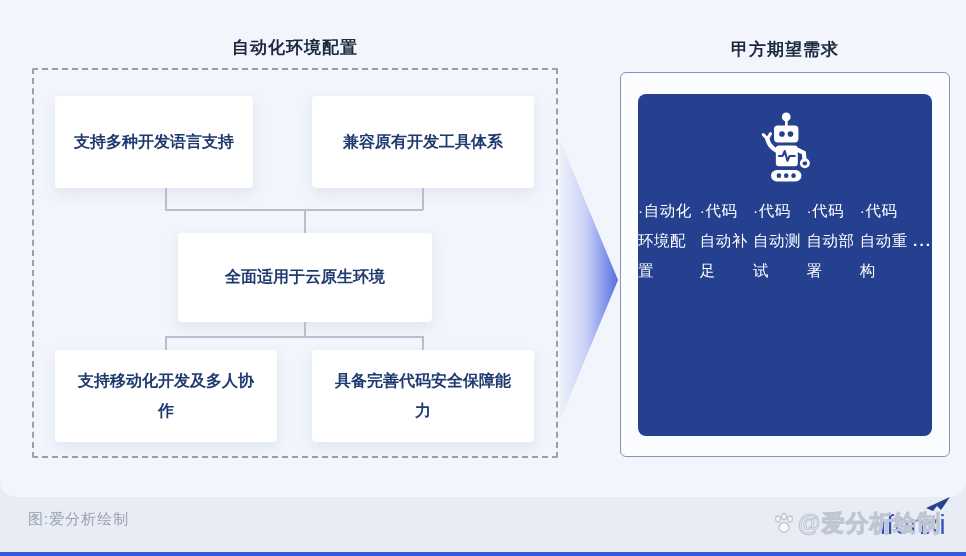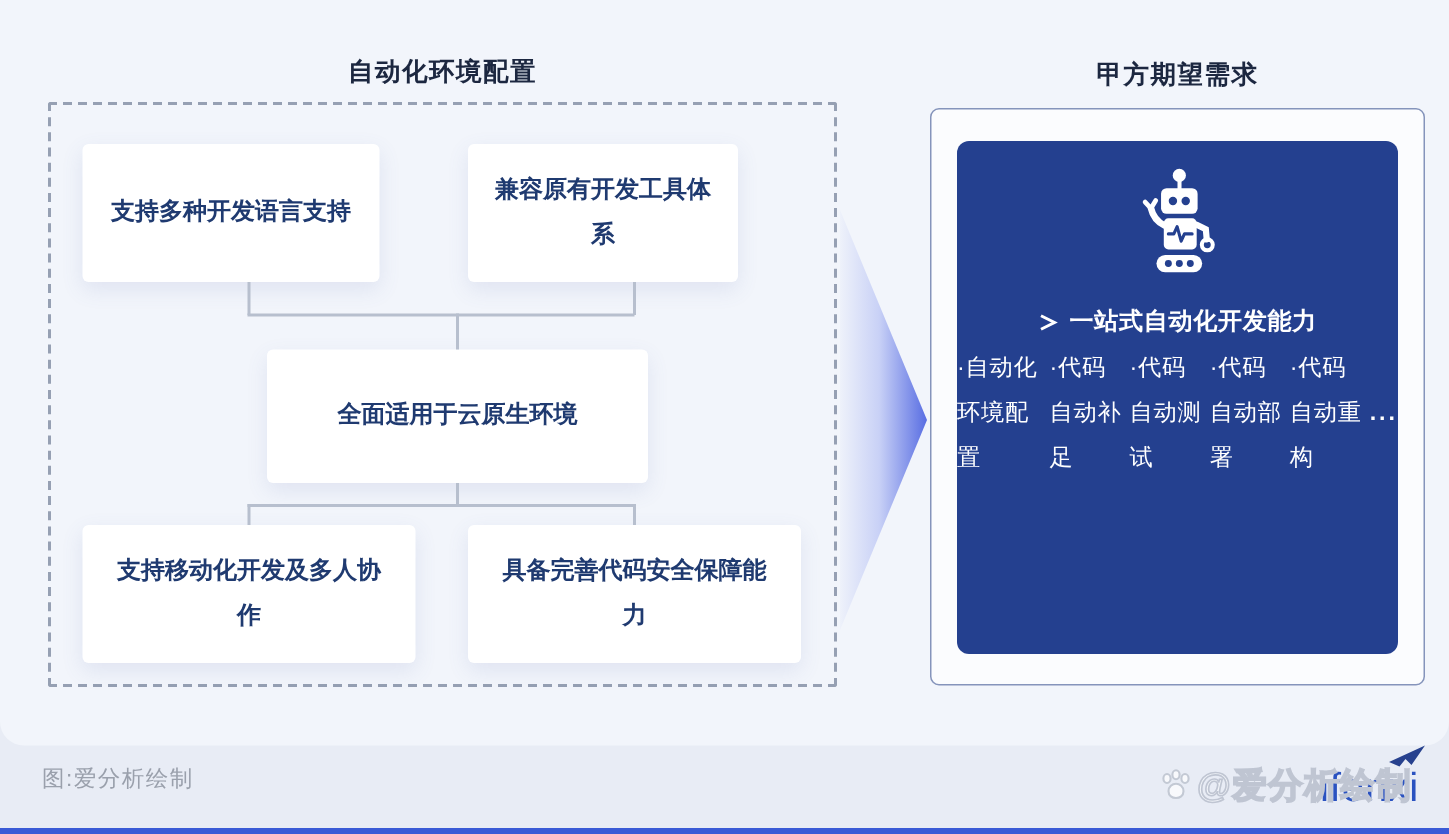--- a/index.html
+++ b/index.html
@@ -38,21 +38,21 @@
     background: #ffffff;
     border-radius: 4px;
     box-shadow: 0 5px 14px rgba(90, 110, 170, 0.12);
     display: flex; align-items: center; justify-content: center;
     text-align: center;
     font-size: 16px; font-weight: bold; color: #1f3a70;
     line-height: 1.9;
     padding: 6px 18px;
   }
   .box-tl { left: 55px;  top: 96px;  width: 198px; height: 92px; }
-  .box-tr { left: 312px; top: 96px;  width: 180px; height: 92px; }
+  .box-tr { left: 312px; top: 96px;  width: 222px; height: 92px; }
   .box-mid{ left: 178px; top: 233px; width: 254px; height: 89px; }
   .box-bl { left: 55px;  top: 350px; width: 222px; height: 92px; }
   .box-br { left: 312px; top: 350px; width: 222px; height: 92px; }
 
   .conn { position: absolute; background: #b7bfce; }
   .conn.v { width: 1.5px; }
   .conn.h { height: 1.5px; }
   .c-v1 { left: 165px; top: 188px; height: 22px; }
   .c-v2 { left: 422px; top: 188px; height: 22px; }
   .c-h1 { left: 165px; top: 209px; width: 258px; }
@@ -181,26 +181,20 @@
 
             <path d="M42.5 33.5 l5 2.5 l0.5 5.5" stroke="#ffffff" stroke-width="3.4" fill="none" stroke-linecap="round"></path>
             <circle cx="48.3" cy="44.5" r="3" stroke="#ffffff" stroke-width="2.2" fill="none"></circle>
 
             <rect x="20.5" y="50" width="25" height="9.5" rx="4.75" fill="#ffffff"></rect>
             <circle cx="27" cy="54.7" r="1.9" fill="#24408f"></circle>
             <circle cx="33" cy="54.7" r="1.9" fill="#24408f"></circle>
             <circle cx="39" cy="54.7" r="1.9" fill="#24408f"></circle>
           </g>
         </svg>
-      </div>
-      <div class="panel-header">
-        <svg width="14" height="14" viewBox="0 0 14 14" aria-hidden="true">
-          <path d="M2 2.5 L11 7 L2 11.5" fill="none" stroke="#ffffff" stroke-width="2" stroke-linejoin="miter"></path>
-        </svg>
-        <span>一站式自动化开发能力</span>
       </div>
       <div class="panel-list">
         <div class="item">·自动化环境配置</div>
         <div class="item">·代码自动补足</div>
         <div class="item">·代码自动测试</div>
         <div class="item">·代码自动部署</div>
         <div class="item">·代码自动重构</div>
         <div class="item ellipsis">...</div>
       </div>
     </div>

